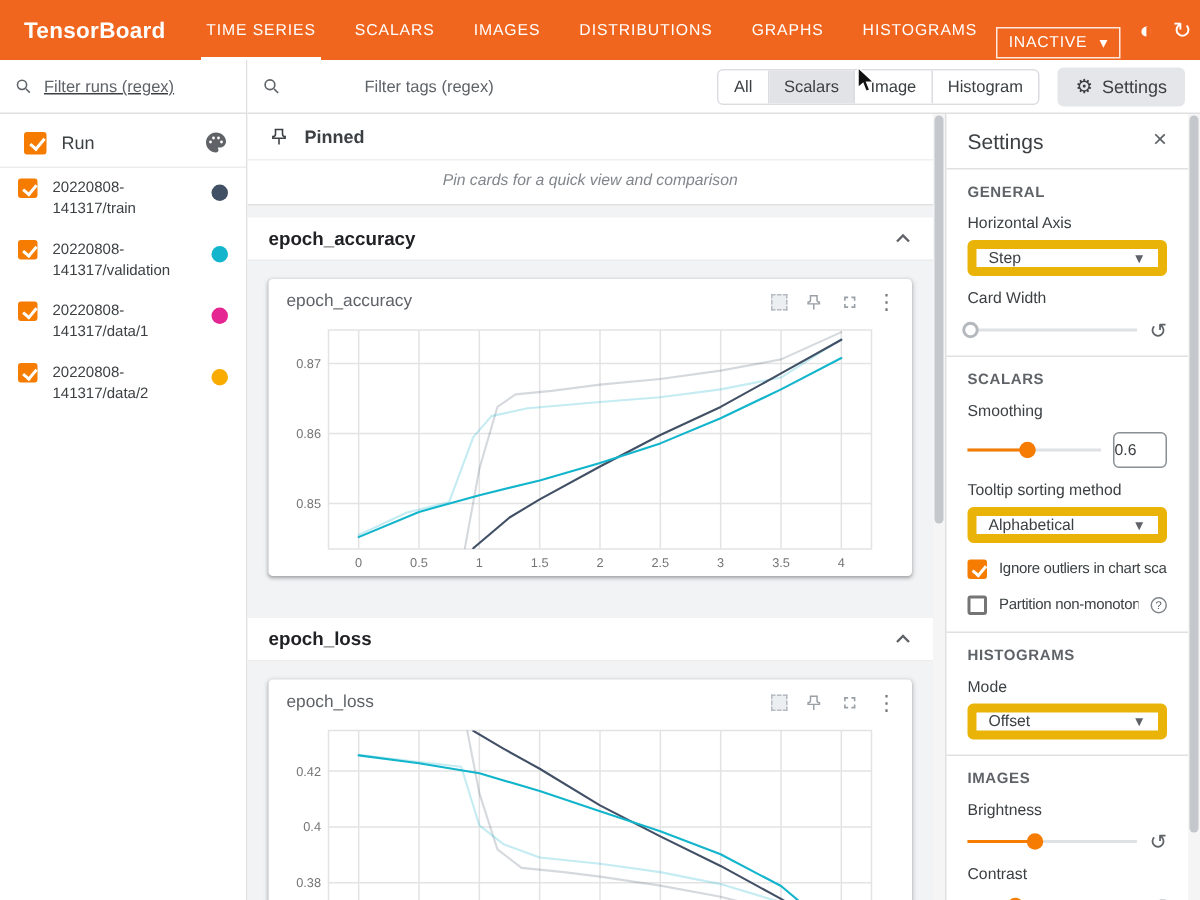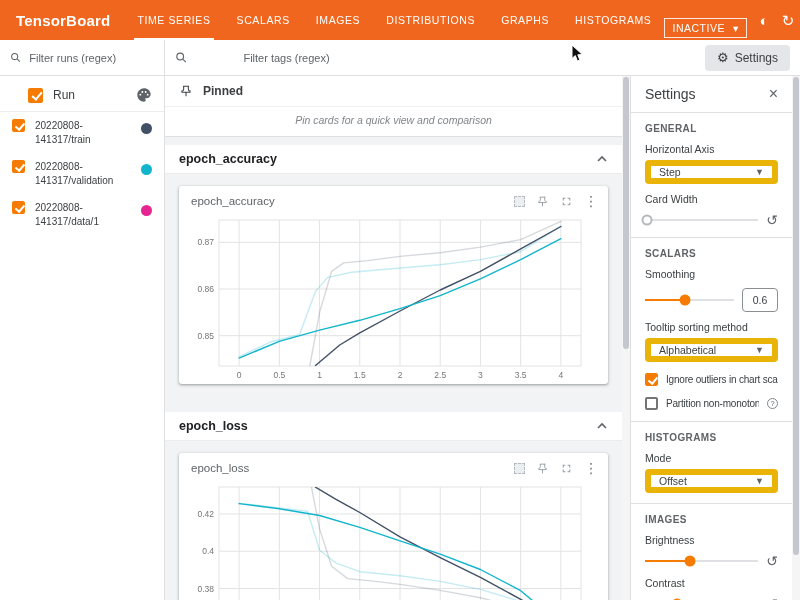--- a/index.html
+++ b/index.html
@@ -15,24 +15,24 @@
   .tab.active::after { content:""; position:absolute; left:10px; right:10px; bottom:0; height:2px; background:#fff; }
   .top-right { display:flex; align-items:center; gap:13px; padding-right:14px; }
   .status-select { border:1px solid rgba(255,255,255,.85); padding:3px 7px; font-size:10.5px; font-weight:500; letter-spacing:.5px; display:flex; align-items:center; gap:8px; cursor:pointer;margin-top:16px; }
   .ticon { font-size:15px; line-height:1; cursor:pointer; }
 
   
   .body { flex:1; display:flex; min-height:0; }
 
   
   .sidebar { width:165px; flex:none; border-right:1px solid #e0e0e0; background:#fff; display:flex; flex-direction:column; }
-  .filter-box { height:36px; flex:none; border-bottom:1px solid #e0e0e0; display:flex; align-items:center; gap:8px; padding:0 10px; }
+  .filter-box { height:36px; flex:none; border-bottom:1px solid #e0e0e0; display:flex; align-items:center; gap:8px; padding:0 10px;text-decoration:underline; }
   .filter-box input { border:none; outline:none; font-size:11px; width:100%; font-family:"Liberation Sans",sans-serif; color:#3c4043; }
   .filter-box input::placeholder { color:#5f6368; }
-  .run-header { display:flex; align-items:center; gap:10px; padding:11px 12px 8px 28px; border-bottom:1px solid #ededed; }
+  .run-header { display:flex; align-items:center; gap:10px; padding:11px 12px 8px 16px; border-bottom:1px solid #ededed; }
   .run-header .rh-label { flex:1; font-size:12px; color:#3c4043; }
   .run-row { display:flex; align-items:flex-start; gap:10px; padding:7px 12px; }
   .run-name { flex:1; font-size:10px; line-height:1.35; color:#3c4043; overflow-wrap:break-word; min-width:0; }
   .run-dot { width:11px; height:11px; border-radius:50%; flex:none; margin-top:4px; }
 
   
   .cb { width:15px; height:15px; border:2px solid #757575; border-radius:2px; flex:none; position:relative; cursor:pointer; background:#fff; }
   .cb.checked { background:#f57c00; border-color:#f57c00; }
   .cb.checked::after { content:""; position:absolute; left:3.5px; top:0.5px; width:4px; height:8px; border:solid #fff; border-width:0 2px 2px 0; transform:rotate(40deg); }
   .cb.small { width:13px; height:13px; }
@@ -86,21 +86,21 @@
   .select { height:24px; border:6px solid #eab308; border-radius:4px; display:flex; align-items:center; justify-content:space-between; padding:0 8px; font-size:10.5px; color:#3c4043; cursor:pointer; background:#fff; }
   .select .caret { color:#5f6368; font-size:9px; }
   .slider-row { display:flex; align-items:center; gap:8px; margin:8px 0 4px; }
   .slider { position:relative; height:14px; flex:1; cursor:pointer; }
   .slider .track { position:absolute; left:0; right:0; top:6px; height:2px; background:#dfe1e5; }
   .slider .fill { position:absolute; left:0; top:6px; height:2px; background:#f57c00; }
   .slider .thumb { position:absolute; top:7px; width:11px; height:11px; border-radius:50%; background:#f57c00; transform:translate(-50%,-50%); }
   .slider.neutral .fill { background:transparent; }
   .slider.neutral .thumb { background:#fff; border:2px solid #b5b9bd; }
   .reset-btn { font-size:14px; color:#5f6368; cursor:pointer; line-height:1; flex:none; }
-  .num-input { width:36px; height:24px; border:1px solid #8a8f94; border-radius:4px; font-size:10.5px; text-align:center; color:#3c4043; font-family:"Liberation Sans",sans-serif; outline:none; flex:none; }
+  .num-input { width:36px; height:24px; border:1px solid #8a8f94; border-radius:4px; font-size:10.5px; color:#3c4043; font-family:"Liberation Sans",sans-serif; outline:none; flex:none; }
   .sp-check { display:flex; align-items:center; gap:8px; margin:11px 0; }
   .sp-check .lbl { font-size:10px; letter-spacing:-.2px; color:#3c4043; white-space:nowrap; overflow:hidden; }
   .mini-help { width:11px; height:11px; flex:none; border:1px solid #80868b; border-radius:50%; color:#5f6368; font-size:7.5px; display:flex; align-items:center; justify-content:center; }
 
   .cursor { position:absolute; left:571px; top:44px; z-index:50; pointer-events:none; }
 </style>
 </head>
 <body>
 
 <div class="app">
@@ -156,32 +156,43 @@
         <div class="run-row">
           <div class="cb small checked"></div>
           <span class="run-name">20220808-141317/validation</span>
           <span class="run-dot" style="background: rgb(18, 181, 203);"></span>
         </div>
         <div class="run-row">
           <div class="cb small checked"></div>
           <span class="run-name">20220808-141317/data/1</span>
           <span class="run-dot" style="background: rgb(229, 37, 146);"></span>
         </div>
+        <div class="run-row">
+          <div class="cb small checked"></div>
+          <span class="run-name">20220808-141317/data/2</span>
+          <span class="run-dot" style="background: rgb(249, 171, 0);"></span>
+        </div>
       </div>
     </aside>
 
     <div class="right">
 
       <div class="toolbar">
         <div class="tag-filter">
           <svg width="13" height="13" viewBox="0 0 24 24" fill="none" stroke="#5f6368" stroke-width="2.2">
               <circle cx="10" cy="10" r="6.5"></circle>
               <line x1="15.5" y1="15.5" x2="21" y2="21"></line>
             </svg>
           <input type="text" placeholder="Filter tags (regex)" style="">
+        </div>
+        <div class="chip-group">
+          <div class="chip">All</div>
+          <div class="chip selected">Scalars</div>
+          <div class="chip">Image</div>
+          <div class="chip">Histogram</div>
         </div>
         <div class="settings-btn">
           <span class="ticon">⚙</span>
           <span>Settings</span>
         </div>
       </div>
 
       <div class="content-row">
 
         <main class="cards">

